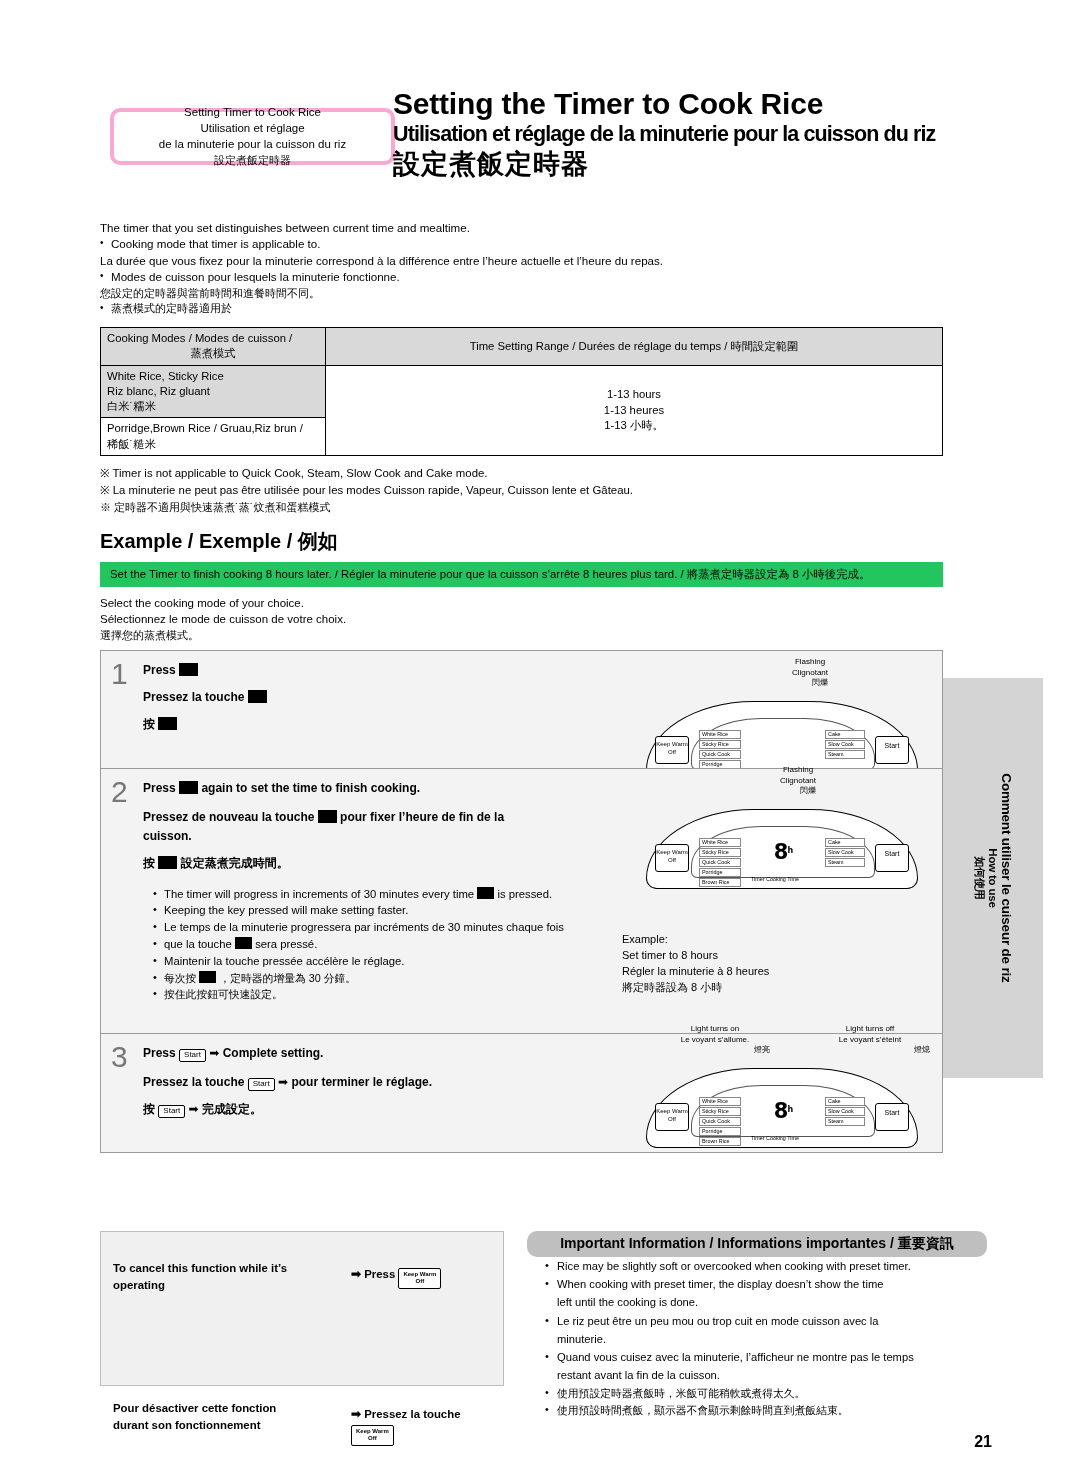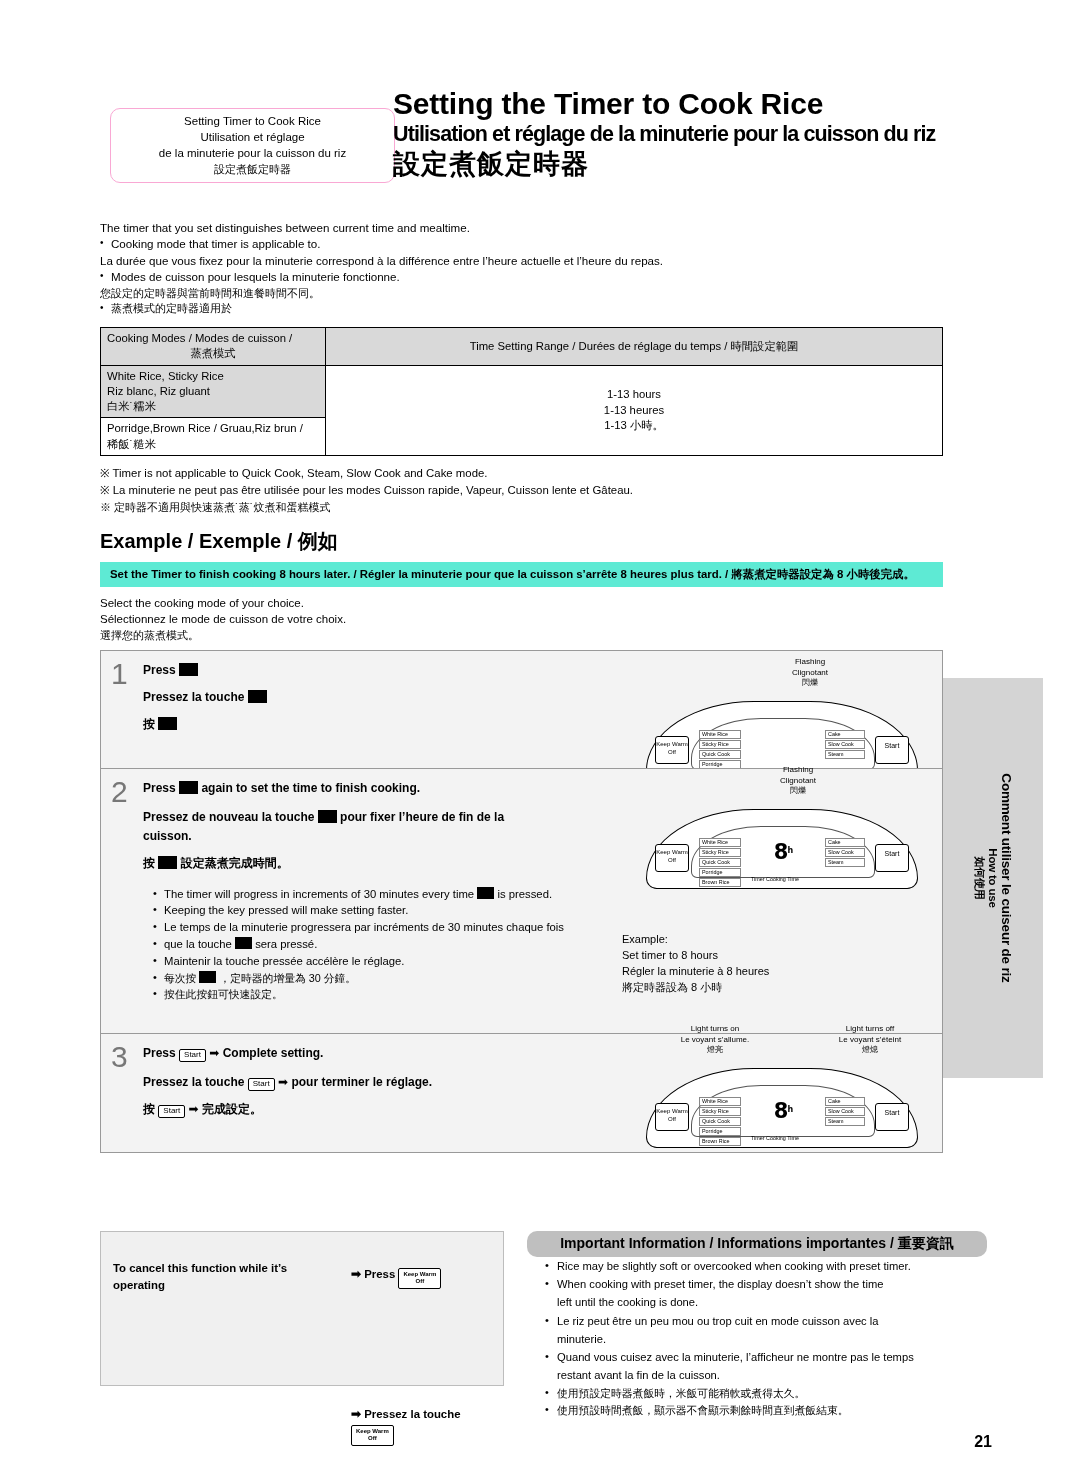--- a/index.html
+++ b/index.html
@@ -10,22 +10,22 @@
     font-family:"Liberation Sans", sans-serif;
     color:#000;
     position:relative;
     overflow:hidden;
   }
   .page { position:relative; width:1080px; height:1471px; padding:0; }
 
   
   .header { position:relative; height:130px; margin:78px 0 0 0; }
   .hdr-box {
-    position:absolute; left:110px; top:30px; width:285px; height:75px;
-    border:1px solid #f9a8d4; border-radius:10px;
+    position:absolute; left:110px; top:30px; width:285px; height:57px;
+    border:4px solid #f9a8d4; border-radius:10px;
     display:flex; flex-direction:column; align-items:center; justify-content:center;
     font-size:11.5px; line-height:1.38; text-align:center;
   }
   .hdr-box .cn { font-size:11px; }
   .hdr-titles { position:absolute; left:393px; top:10px; width:660px; }
   .t-en { font-size:30px; font-weight:bold; letter-spacing:-0.2px; line-height:1.05; }
   .t-fr { font-size:21.5px; font-weight:bold; letter-spacing:-0.9px; line-height:1.2; margin-top:2px;}
   .t-cn { font-size:27px; font-weight:bold; letter-spacing:1px; line-height:1.15; margin-top:2px;}
 
   
@@ -43,22 +43,22 @@
   td.center { text-align:center; }
   .tline { line-height:1.35; }
 
   
   .notes { margin:9px 0 0 100px; width:880px; font-size:11.4px; line-height:1.5; }
   .notes .cn { font-size:11px; }
 
   
   .ex-title { margin:12px 0 0 100px; font-size:20px; font-weight:bold; }
   .ex-bar {
-    margin:7px 0 0 100px; width:843px; background:#5eead4;
-    padding:5px 10px; font-size:11.4px; font-weight:bold;
+    margin:7px 0 0 100px; width:843px; background:#22c55e;
+    padding:5px 10px; font-size:11.4px; font-weight:normal;
   }
   .select-text { margin:8px 0 0 100px; font-size:11.5px; line-height:1.45; }
   .select-text .cn { font-size:11px; }
 
   
   .steps { position:relative; margin:6px 0 0 100px; width:843px; }
   .step-row { position:relative; border:1px solid #999; border-bottom:none; background:#f3f3f3; }
   .step-row.last { border-bottom:1px solid #999; }
   .step-num {
     position:absolute; left:10px; top:6px; font-size:30px; color:#777; font-weight:normal;
@@ -108,21 +108,21 @@
   .col-right {
     position:absolute; right:52px; top:28px; width:40px; font-size:5.4px; line-height:1.35;
   }
   .lcd {
     position:absolute; left:112px; top:30px; width:48px; height:26px; text-align:center;
   }
   .lcd .big { font-size:21px; font-weight:bold; font-family:"DejaVu Sans", sans-serif; letter-spacing:-1px;}
   .lcd .h { font-size:8px; vertical-align:6px; }
   .tiny-lbl { position:absolute; font-size:5.4px; }
   .callout { position:absolute; font-size:8px; text-align:center; line-height:1.35; }
-  .callout .cn { font-size:8px; }
+  .callout .cn { font-size:8px;text-align:right; }
 
   .example-note {
     position:absolute; right:12px; font-size:11px; line-height:1.45;
   }
 
   
   .cancel-box {
     position:absolute; left:100px; top:1153px; width:404px; height:155px;
     background:#f0f0f0; border:1px solid #bdbdbd;
   }
@@ -420,20 +420,24 @@
       <div class="cancel-right" style="top:20px;">
         <span class="arrow">➡</span>
         <span>Press</span>
         <span class="kwkey">
           <span>Keep Warm</span><br>
           <span>Off</span>
         </span>
       </div>
     </div>
     <div class="cancel-row" style="top:62px; height:44px;">
+      <div class="cancel-left" style="top:62px;">
+        <div>Pour désactiver cette fonction</div>
+        <div>durant son fonctionnement</div>
+      </div>
       <div class="cancel-right" style="top:68px;">
         <span class="arrow">➡</span>
         <span>Pressez la touche</span>
         <span class="kwkey">
           <span>Keep Warm</span><br>
           <span>Off</span>
         </span>
       </div>
     </div>
     <div class="cancel-row" style="top:116px;">

